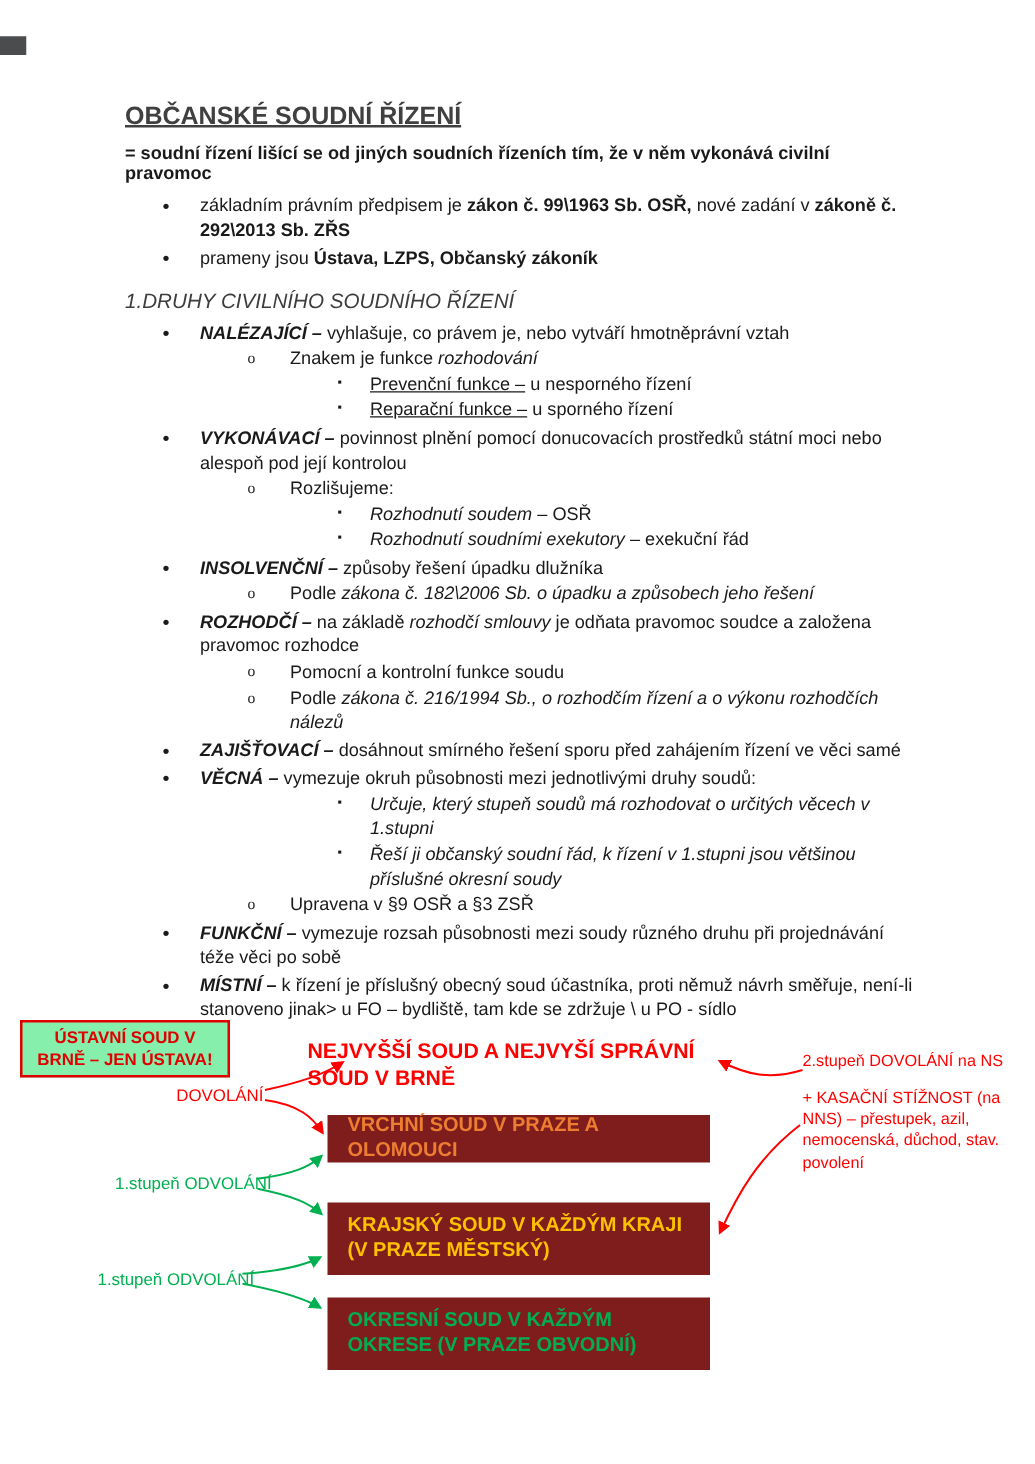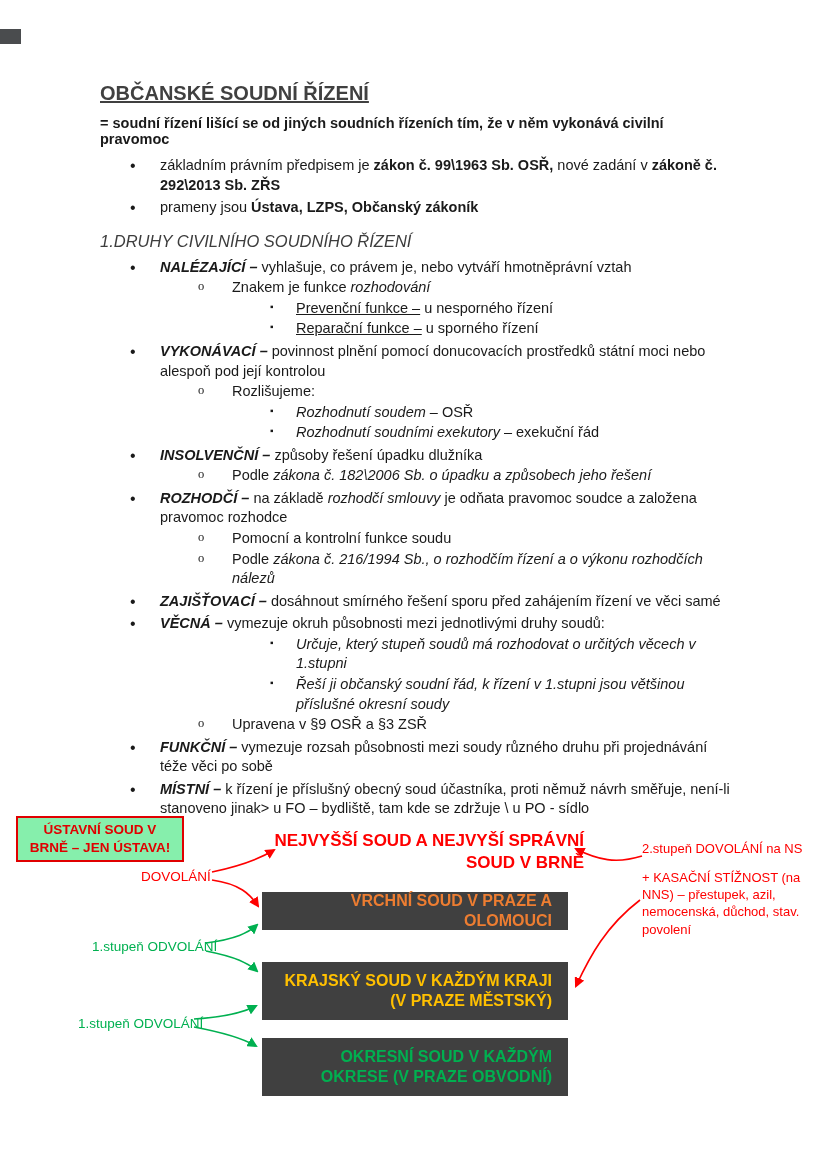--- a/index.html
+++ b/index.html
@@ -32,23 +32,23 @@
     position:absolute;left:16px;top:6px;width:168px;min-height:44px;
     border:2px solid #e00000;color:#e00000;font-weight:bold;font-size:13.5px;
     text-align:center;padding:3px 8px;line-height:1.35;background:#86efac;
   }
   .lbl{position:absolute;font-size:13.5px;white-space:nowrap}
   .lbl.red{color:#fe0000}
   .lbl.green{color:#00b050}
   .lbl-dovolani{left:141px;top:59px}
   .lbl-odvolani1{left:92px;top:129px}
   .lbl-odvolani2{left:78px;top:206px}
-  .court{position:absolute;font-weight:bold;text-align:right;line-height:1.28}
+  .court{position:absolute;font-weight:bold;text-align:left;line-height:1.28}
   .court.supreme{left:246px;top:20px;width:338px;color:#fe0000;font-size:17px}
-  .court.gbox{background:#404040;display:flex;align-items:center;justify-content:center;padding:4px 16px;font-size:16px}
+  .court.gbox{background:#7f1d1d;display:flex;align-items:center;justify-content:center;padding:4px 16px;font-size:16px}
   .court.high{left:262px;top:82px;width:306px;height:38px;color:#ed7d31}
   .court.regional{left:262px;top:152px;width:306px;height:58px;color:#ffc000}
   .court.district{left:262px;top:228px;width:306px;height:58px;color:#00b050}
   .notes{position:absolute;left:642px;top:30px;width:172px;color:#fe0000;font-size:13px;line-height:1.32}
   .notes .note2{margin-top:12px}
 </style>
 </head>
 <body>
 
 <div class="edge-artifact"></div>

